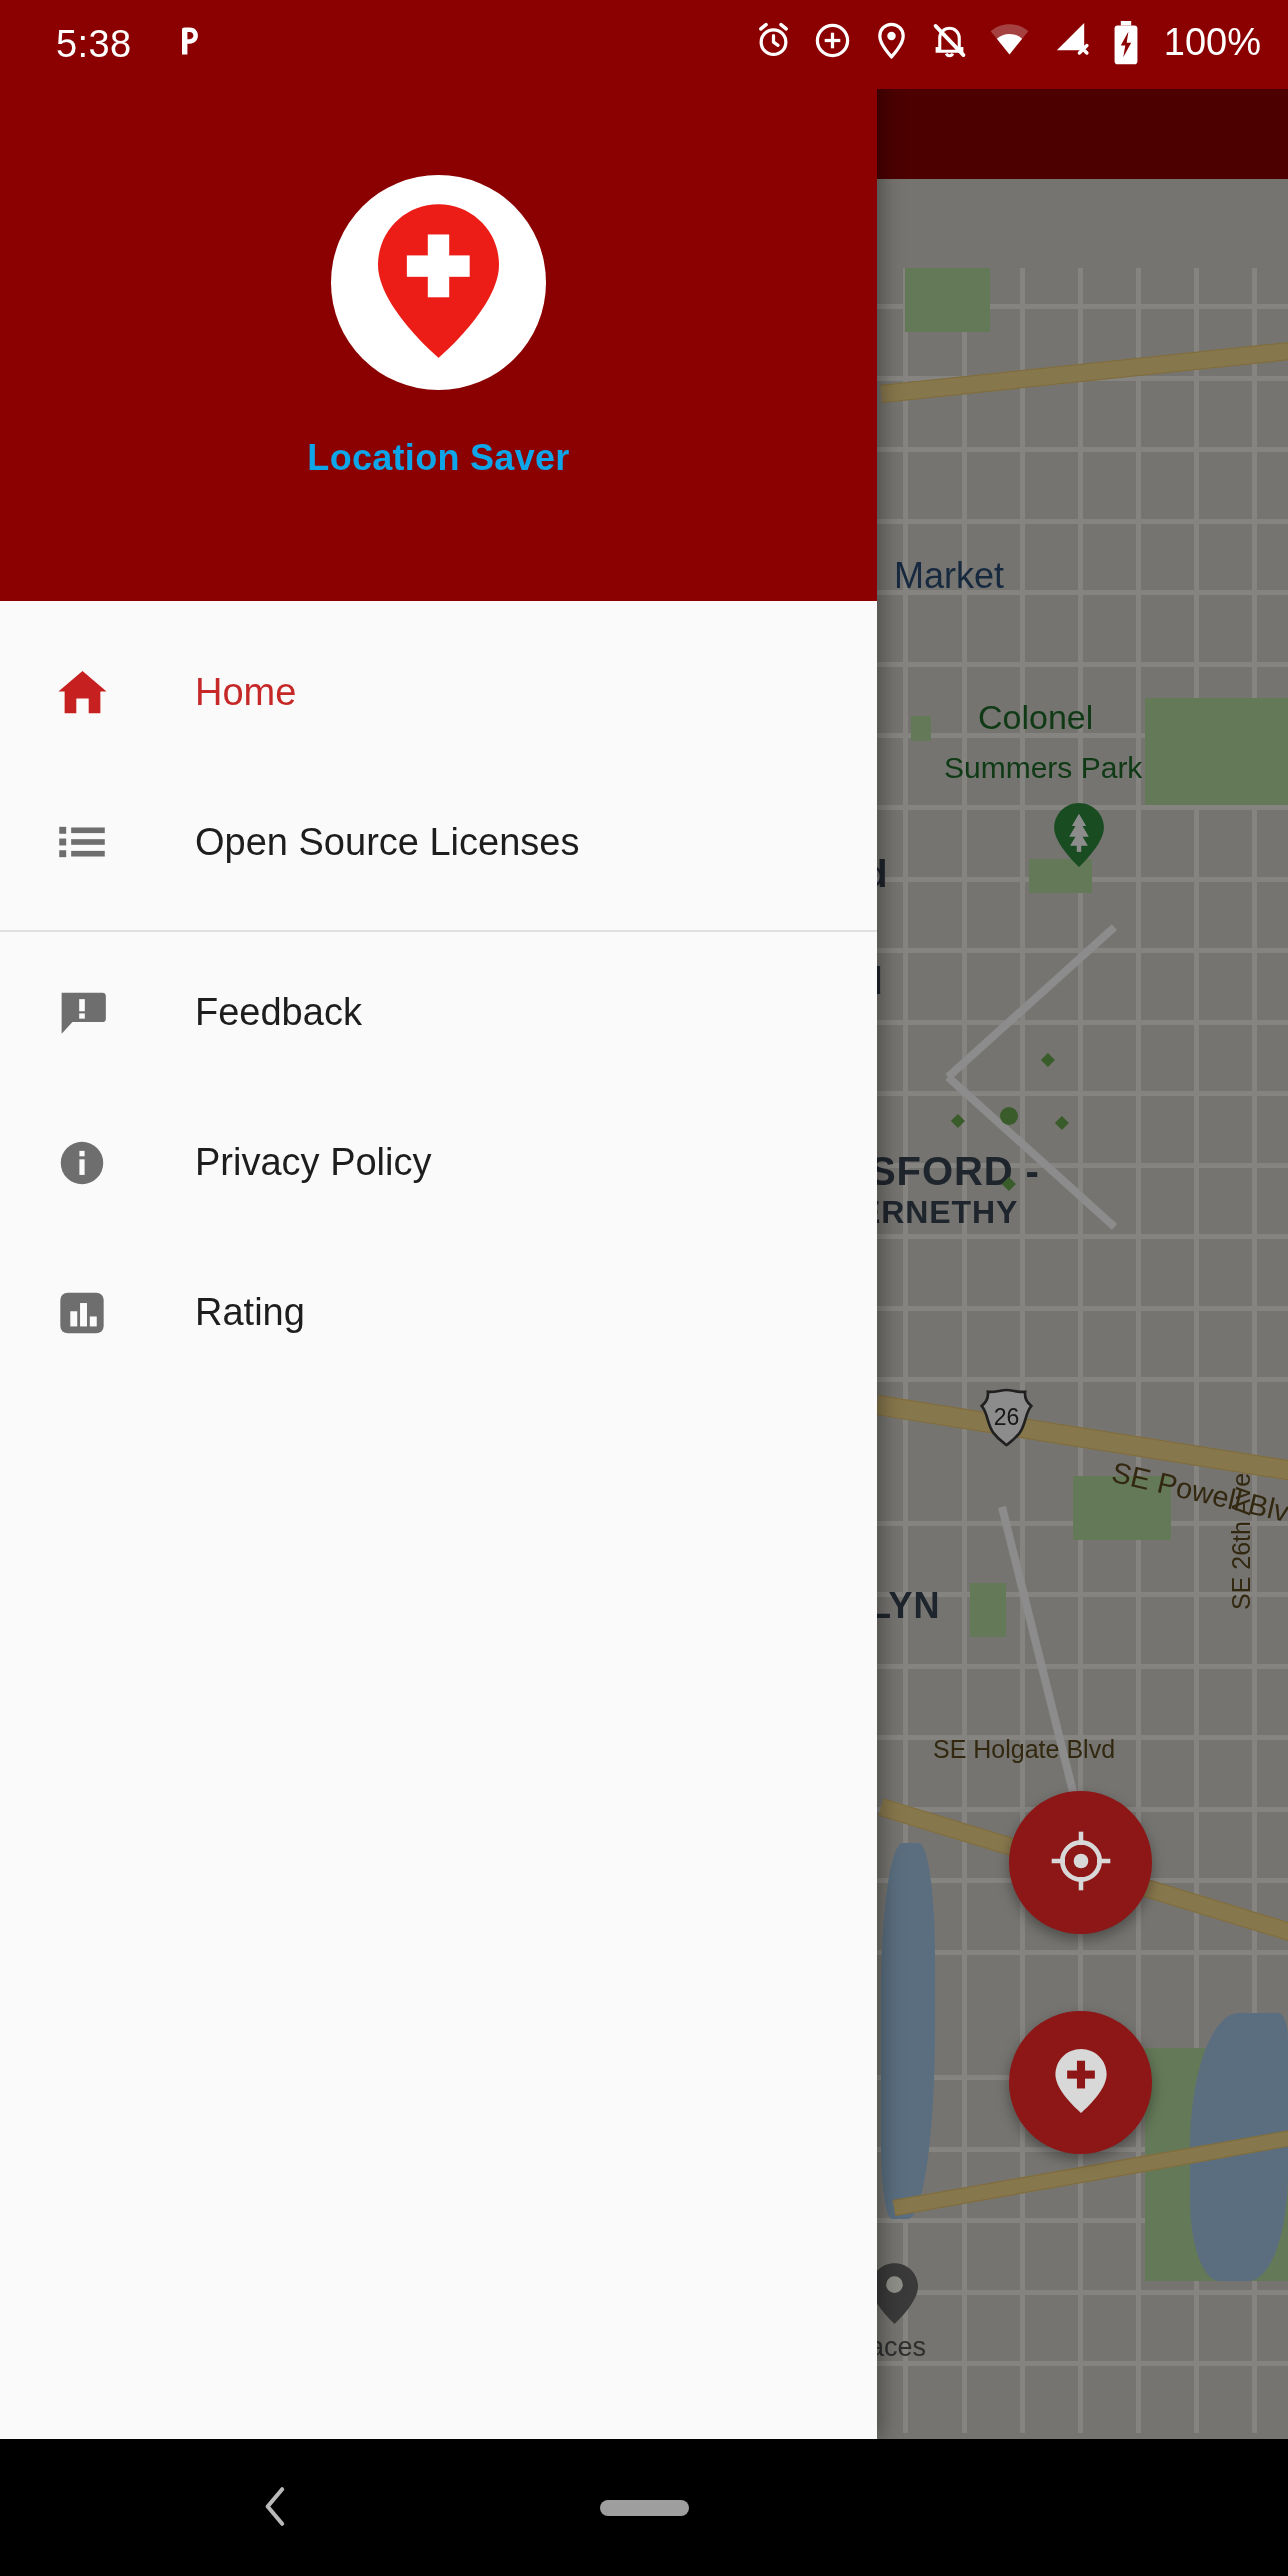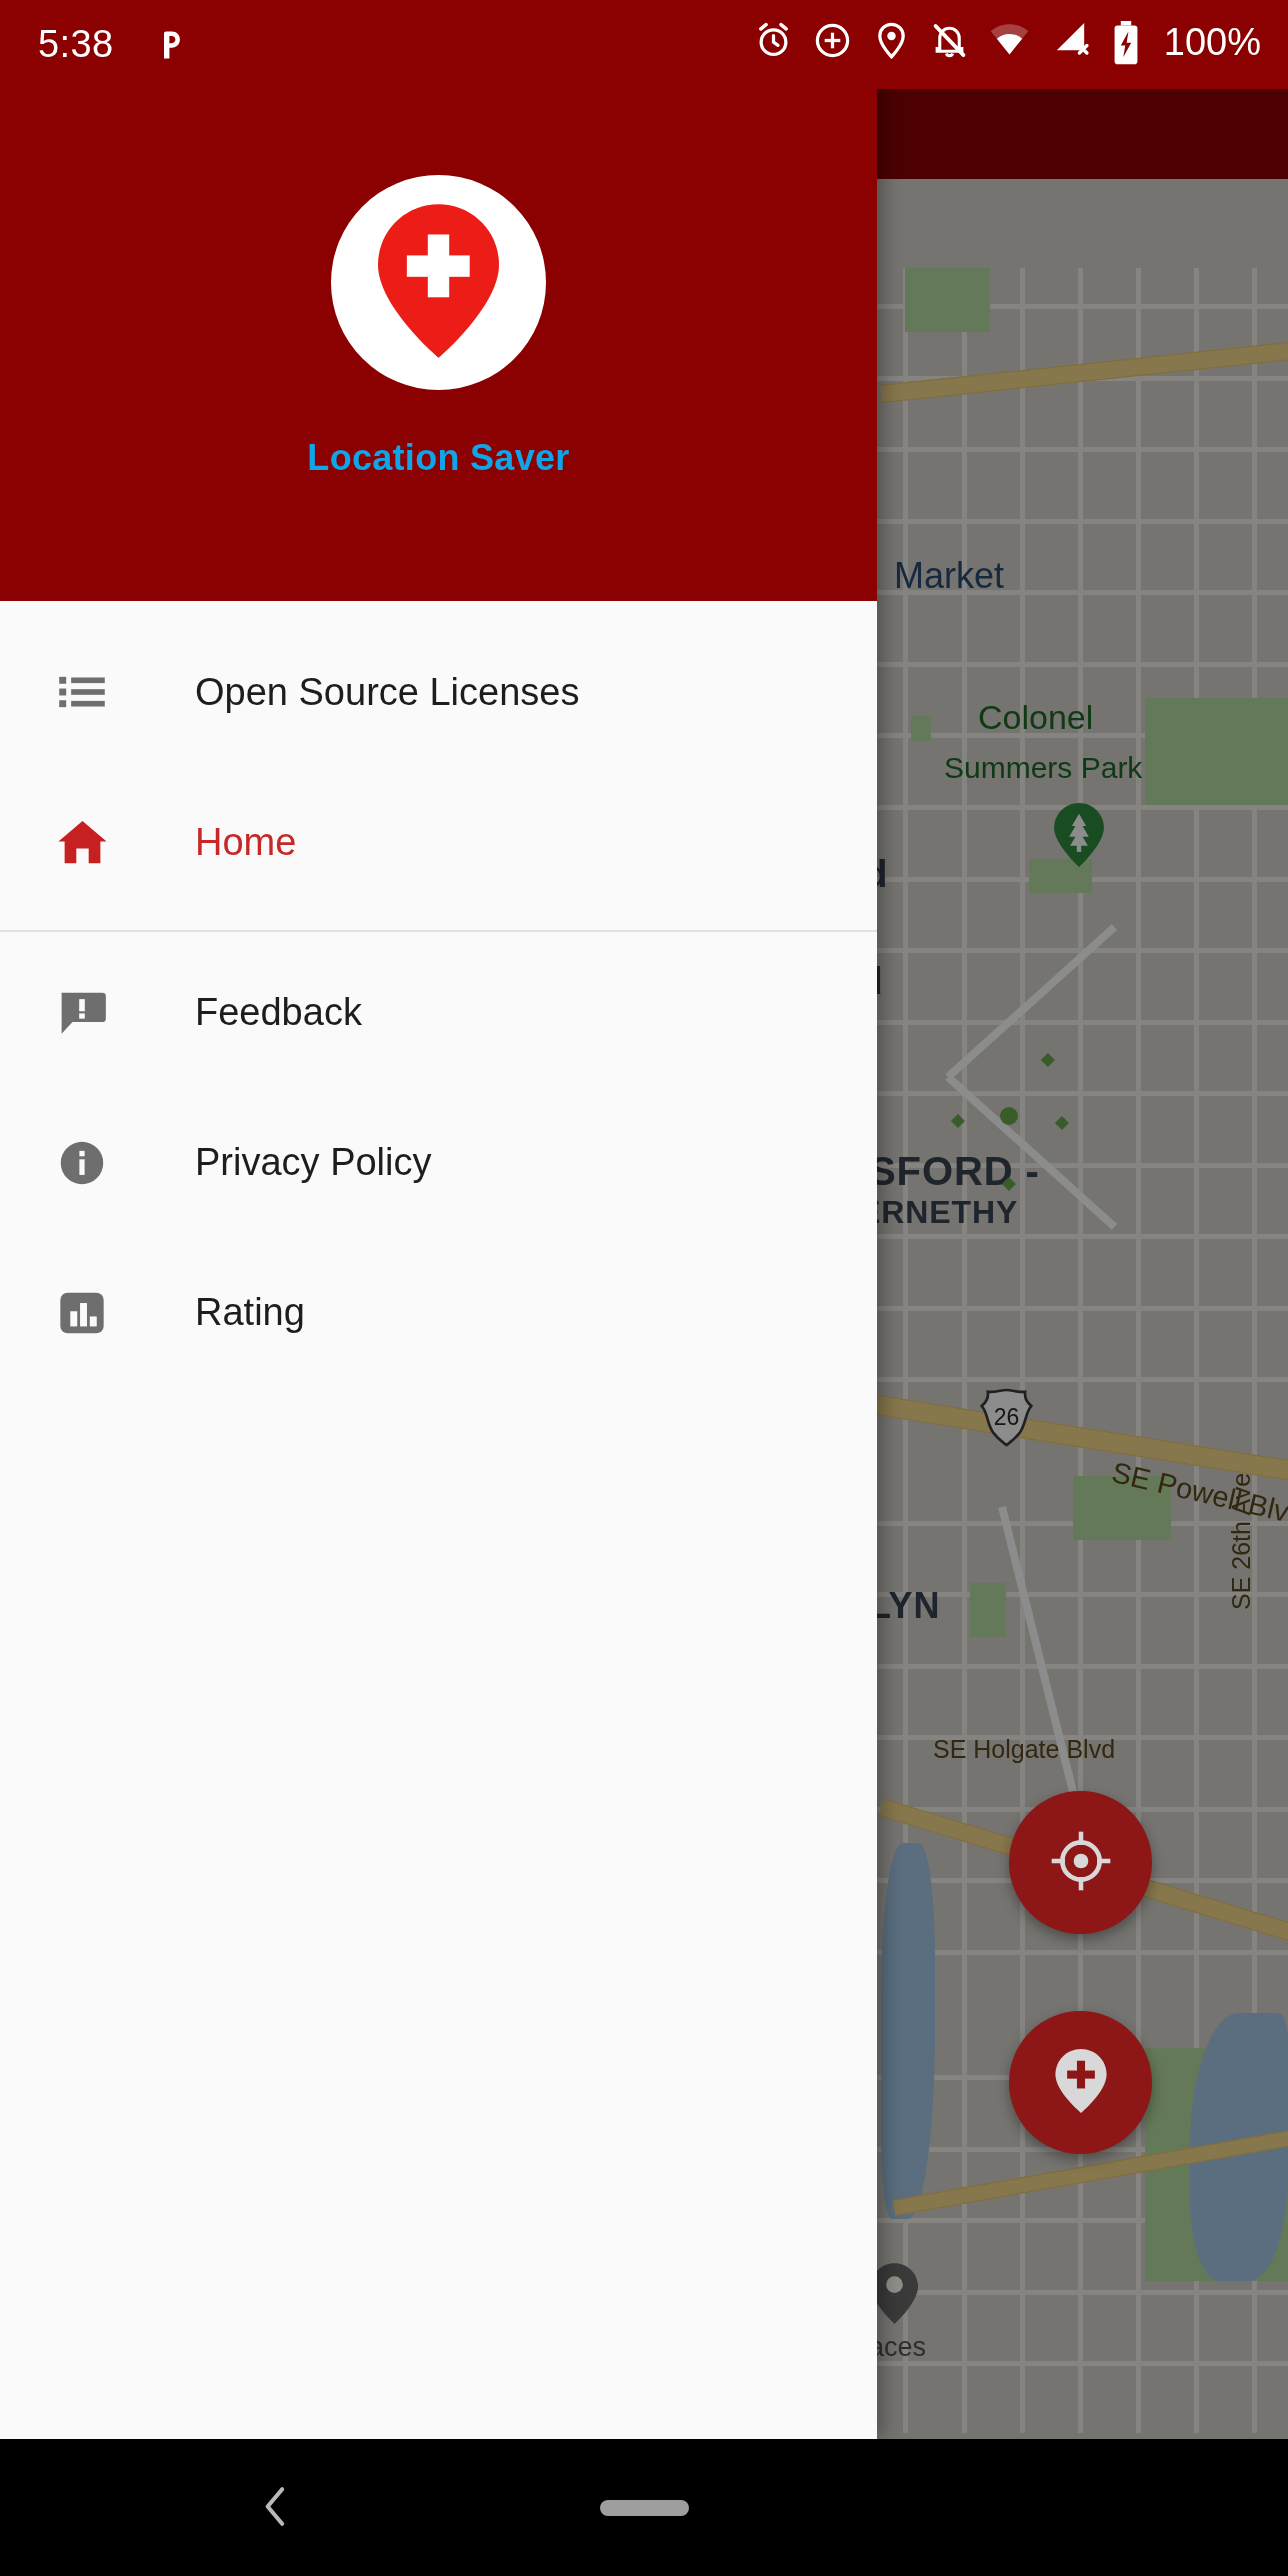--- a/index.html
+++ b/index.html
@@ -69,21 +69,21 @@
     display:flex; flex-direction:column; align-items:center; gap:5.4px;
   }
   #places-chip .places-text { font-size:27px; color:#2e2e2e; }
 
   
   #statusbar {
     position:absolute; left:0; top:0; width:1288px; height:89px;
     background:#8b0000; color:#ffffff;
     display:flex; align-items:center; z-index:40;
   }
-  #status-left { display:flex; align-items:flex-end; gap:38px; padding-left:38px; }
+  #status-left { display:flex; align-items:flex-start; gap:38px; padding-left:56px; }
   #clock { font-size:38px; font-weight:400; letter-spacing:0.4px; }
   #status-right {
     margin-left:auto; display:flex; align-items:flex-start; gap:19.7px; padding-right:27px;
   }
   #battery-pct { font-size:38px; font-weight:400; margin-left:3.6px; }
   .sicon { display:block; }
 
   
   #drawer {
     position:absolute; left:0; top:0; width:877px; height:2439px;
@@ -342,43 +342,43 @@
             <rect x="21.4" y="13" width="9.2" height="27" fill="#ffffff"></rect>
             <rect x="12.4" y="22" width="27" height="9.2" fill="#ffffff"></rect>
           </svg>
         </span>
       </div>
       <div id="app-name">Location Saver</div>
     </div>
 
     <div id="drawer-body">
 
+      <div class="nav-item active">
+        <span class="nav-icon">
+          <svg viewBox="0 0 24 24" width="55" height="55">
+            <path d="M12 2.6 L1.5 11.6 H4.2 V21 H9.3 V14.6 H14.7 V21 H19.8 V11.6 H22.5 Z" fill="#c62020"></path>
+          </svg>
+        </span>
+        <span class="nav-label">Home</span>
+      </div>
+
       <div class="nav-item">
         <span class="nav-icon">
           <svg viewBox="0 0 24 24" width="52" height="52">
             <rect x="1.5" y="5" width="3.2" height="3.2" fill="#6e6e6e"></rect>
             <rect x="1.5" y="10.4" width="3.2" height="3.2" fill="#6e6e6e"></rect>
             <rect x="1.5" y="15.8" width="3.2" height="3.2" fill="#6e6e6e"></rect>
             <rect x="7" y="5.3" width="15.5" height="2.6" fill="#6e6e6e"></rect>
             <rect x="7" y="10.7" width="15.5" height="2.6" fill="#6e6e6e"></rect>
             <rect x="7" y="16.1" width="15.5" height="2.6" fill="#6e6e6e"></rect>
           </svg>
         </span>
         <span class="nav-label">Open Source Licenses</span>
       </div>
 
-      <div class="nav-item active">
-        <span class="nav-icon">
-          <svg viewBox="0 0 24 24" width="55" height="55">
-            <path d="M12 2.6 L1.5 11.6 H4.2 V21 H9.3 V14.6 H14.7 V21 H19.8 V11.6 H22.5 Z" fill="#c62020"></path>
-          </svg>
-        </span>
-        <span class="nav-label">Home</span>
-      </div>
-
       <div id="nav-divider"></div>
 
       <div class="nav-item">
         <span class="nav-icon">
           <svg viewBox="0 0 24 24" width="52" height="52">
             <path d="M2.6 2.6 H21.4 A1.6 1.6 0 0 1 23 4.2 V14.6 A1.6 1.6 0 0 1 21.4 16.2 H7.6 L2.6 21.6 Z" fill="#6e6e6e"></path>
             <rect x="10.7" y="5.6" width="2.6" height="5.6" fill="#fafafa"></rect>
             <rect x="10.7" y="12.2" width="2.6" height="2.4" fill="#fafafa"></rect>
           </svg>
         </span>

